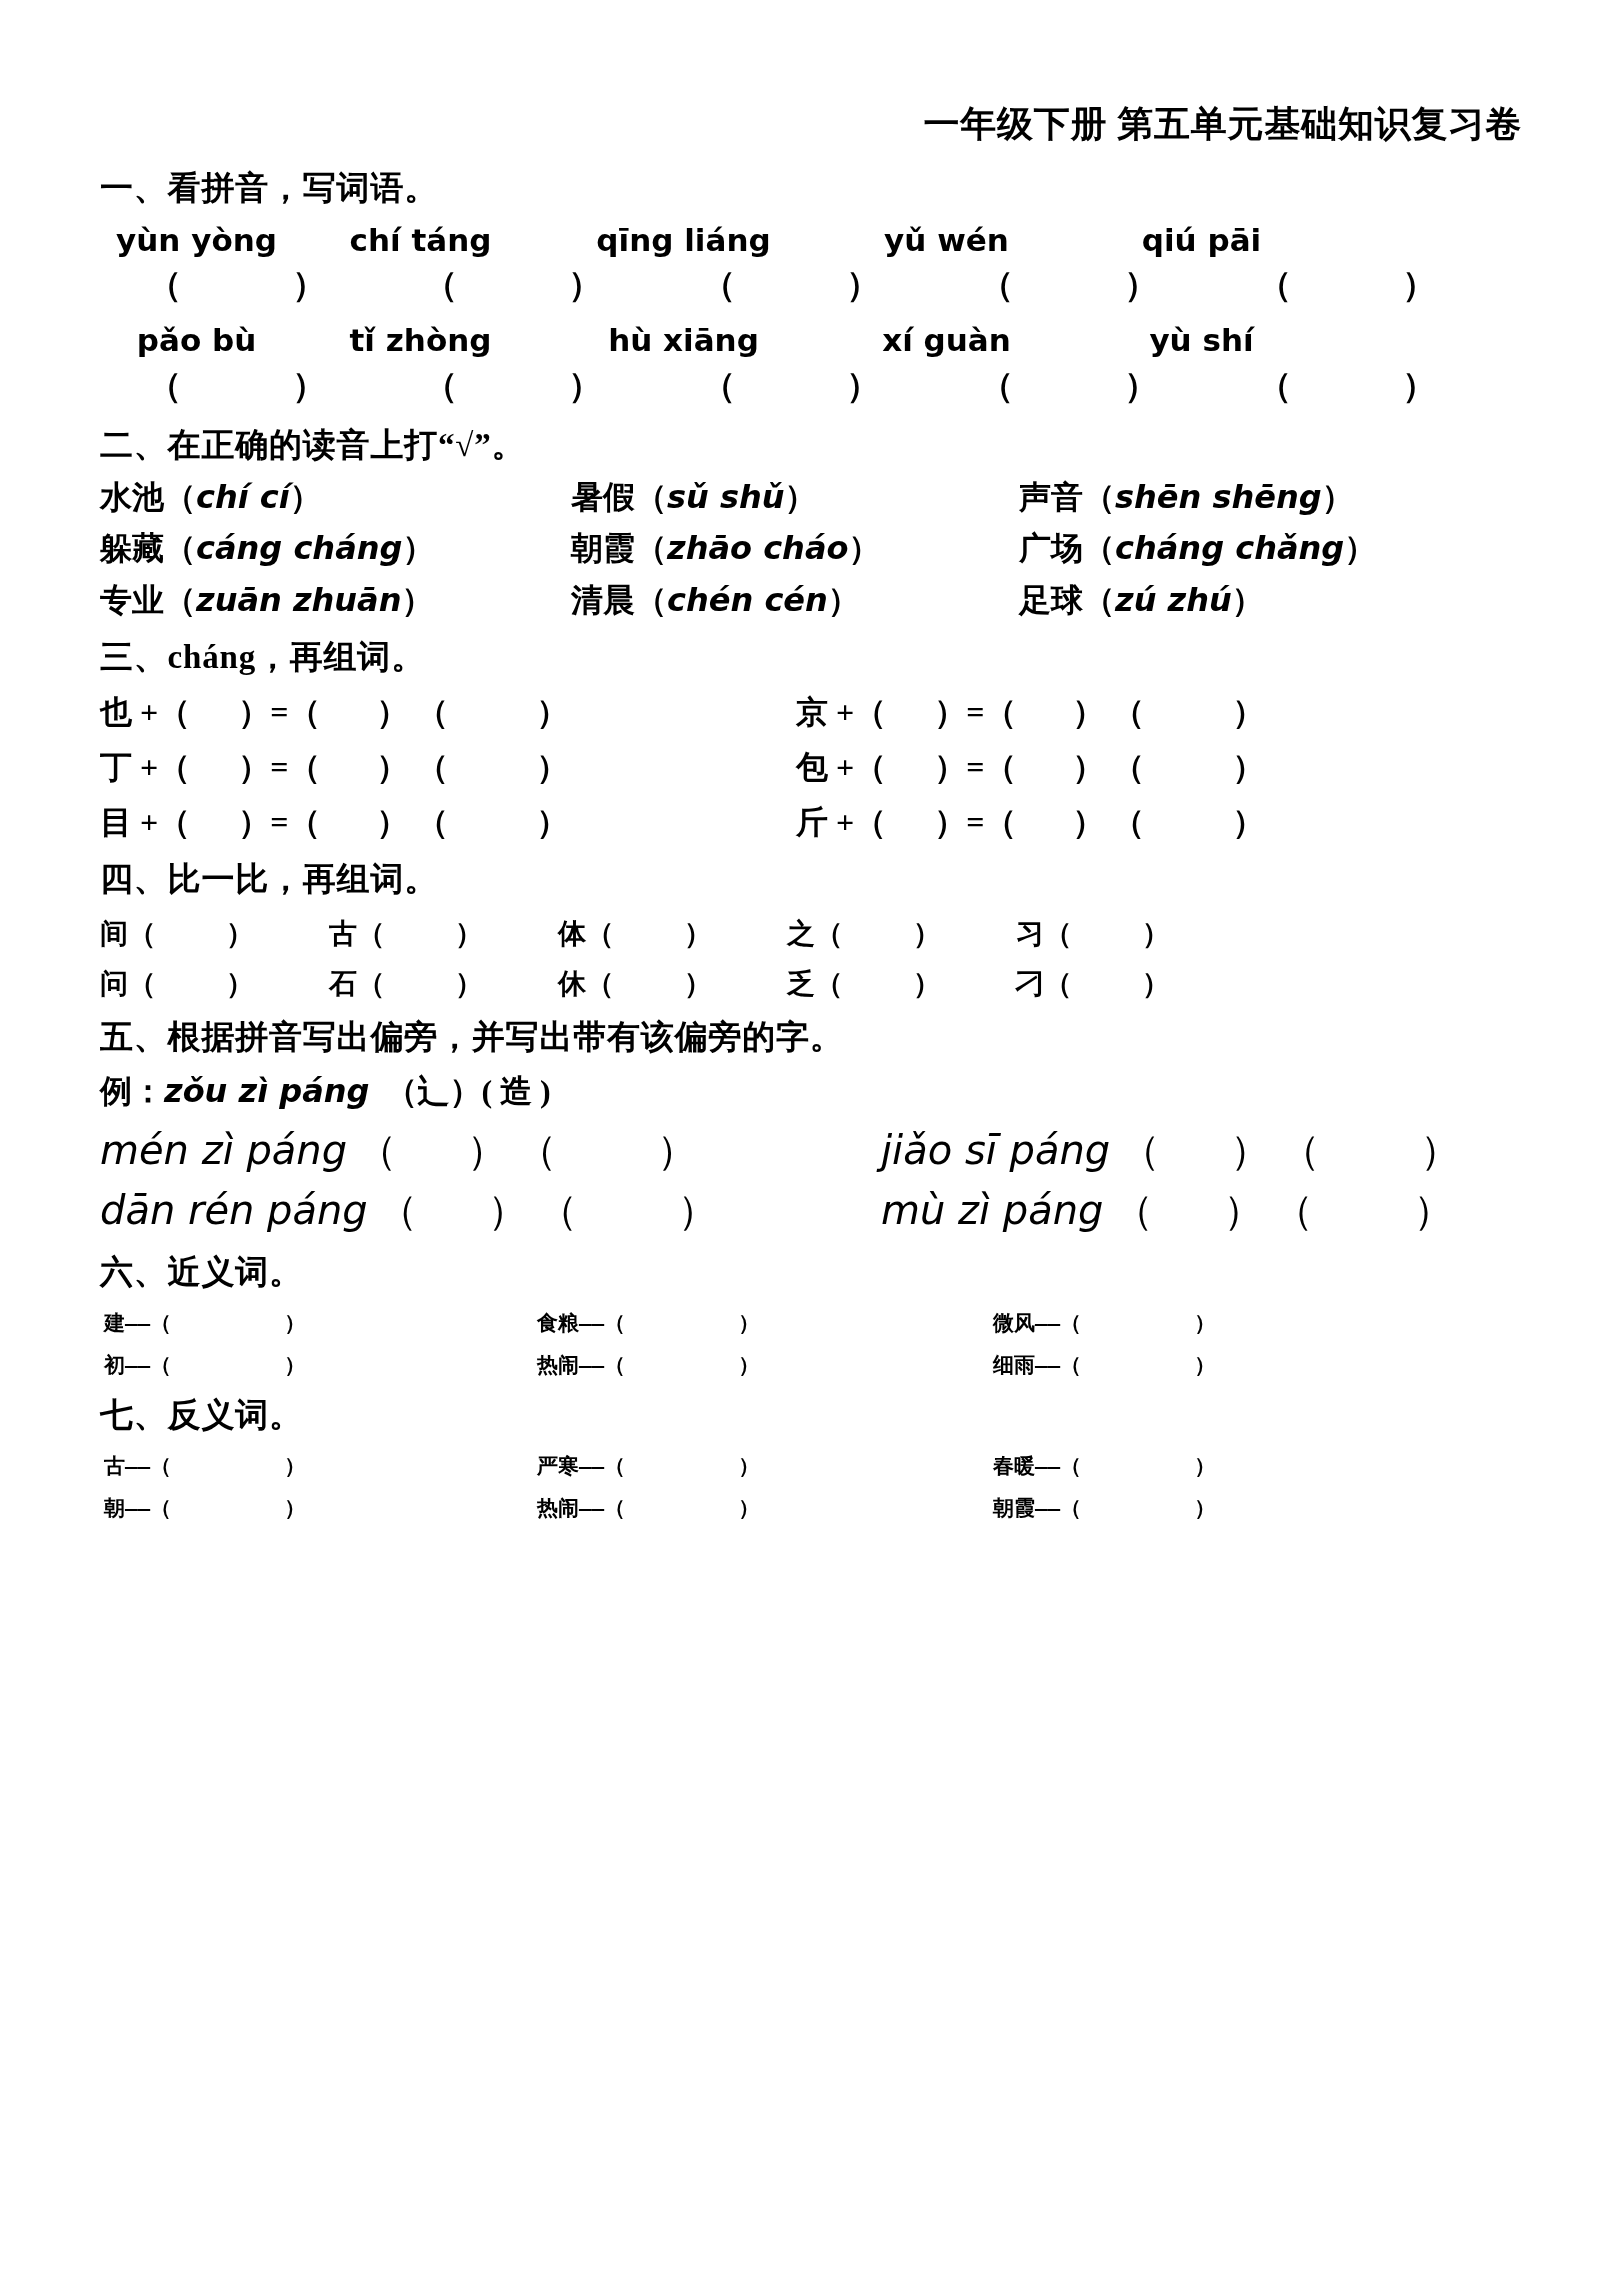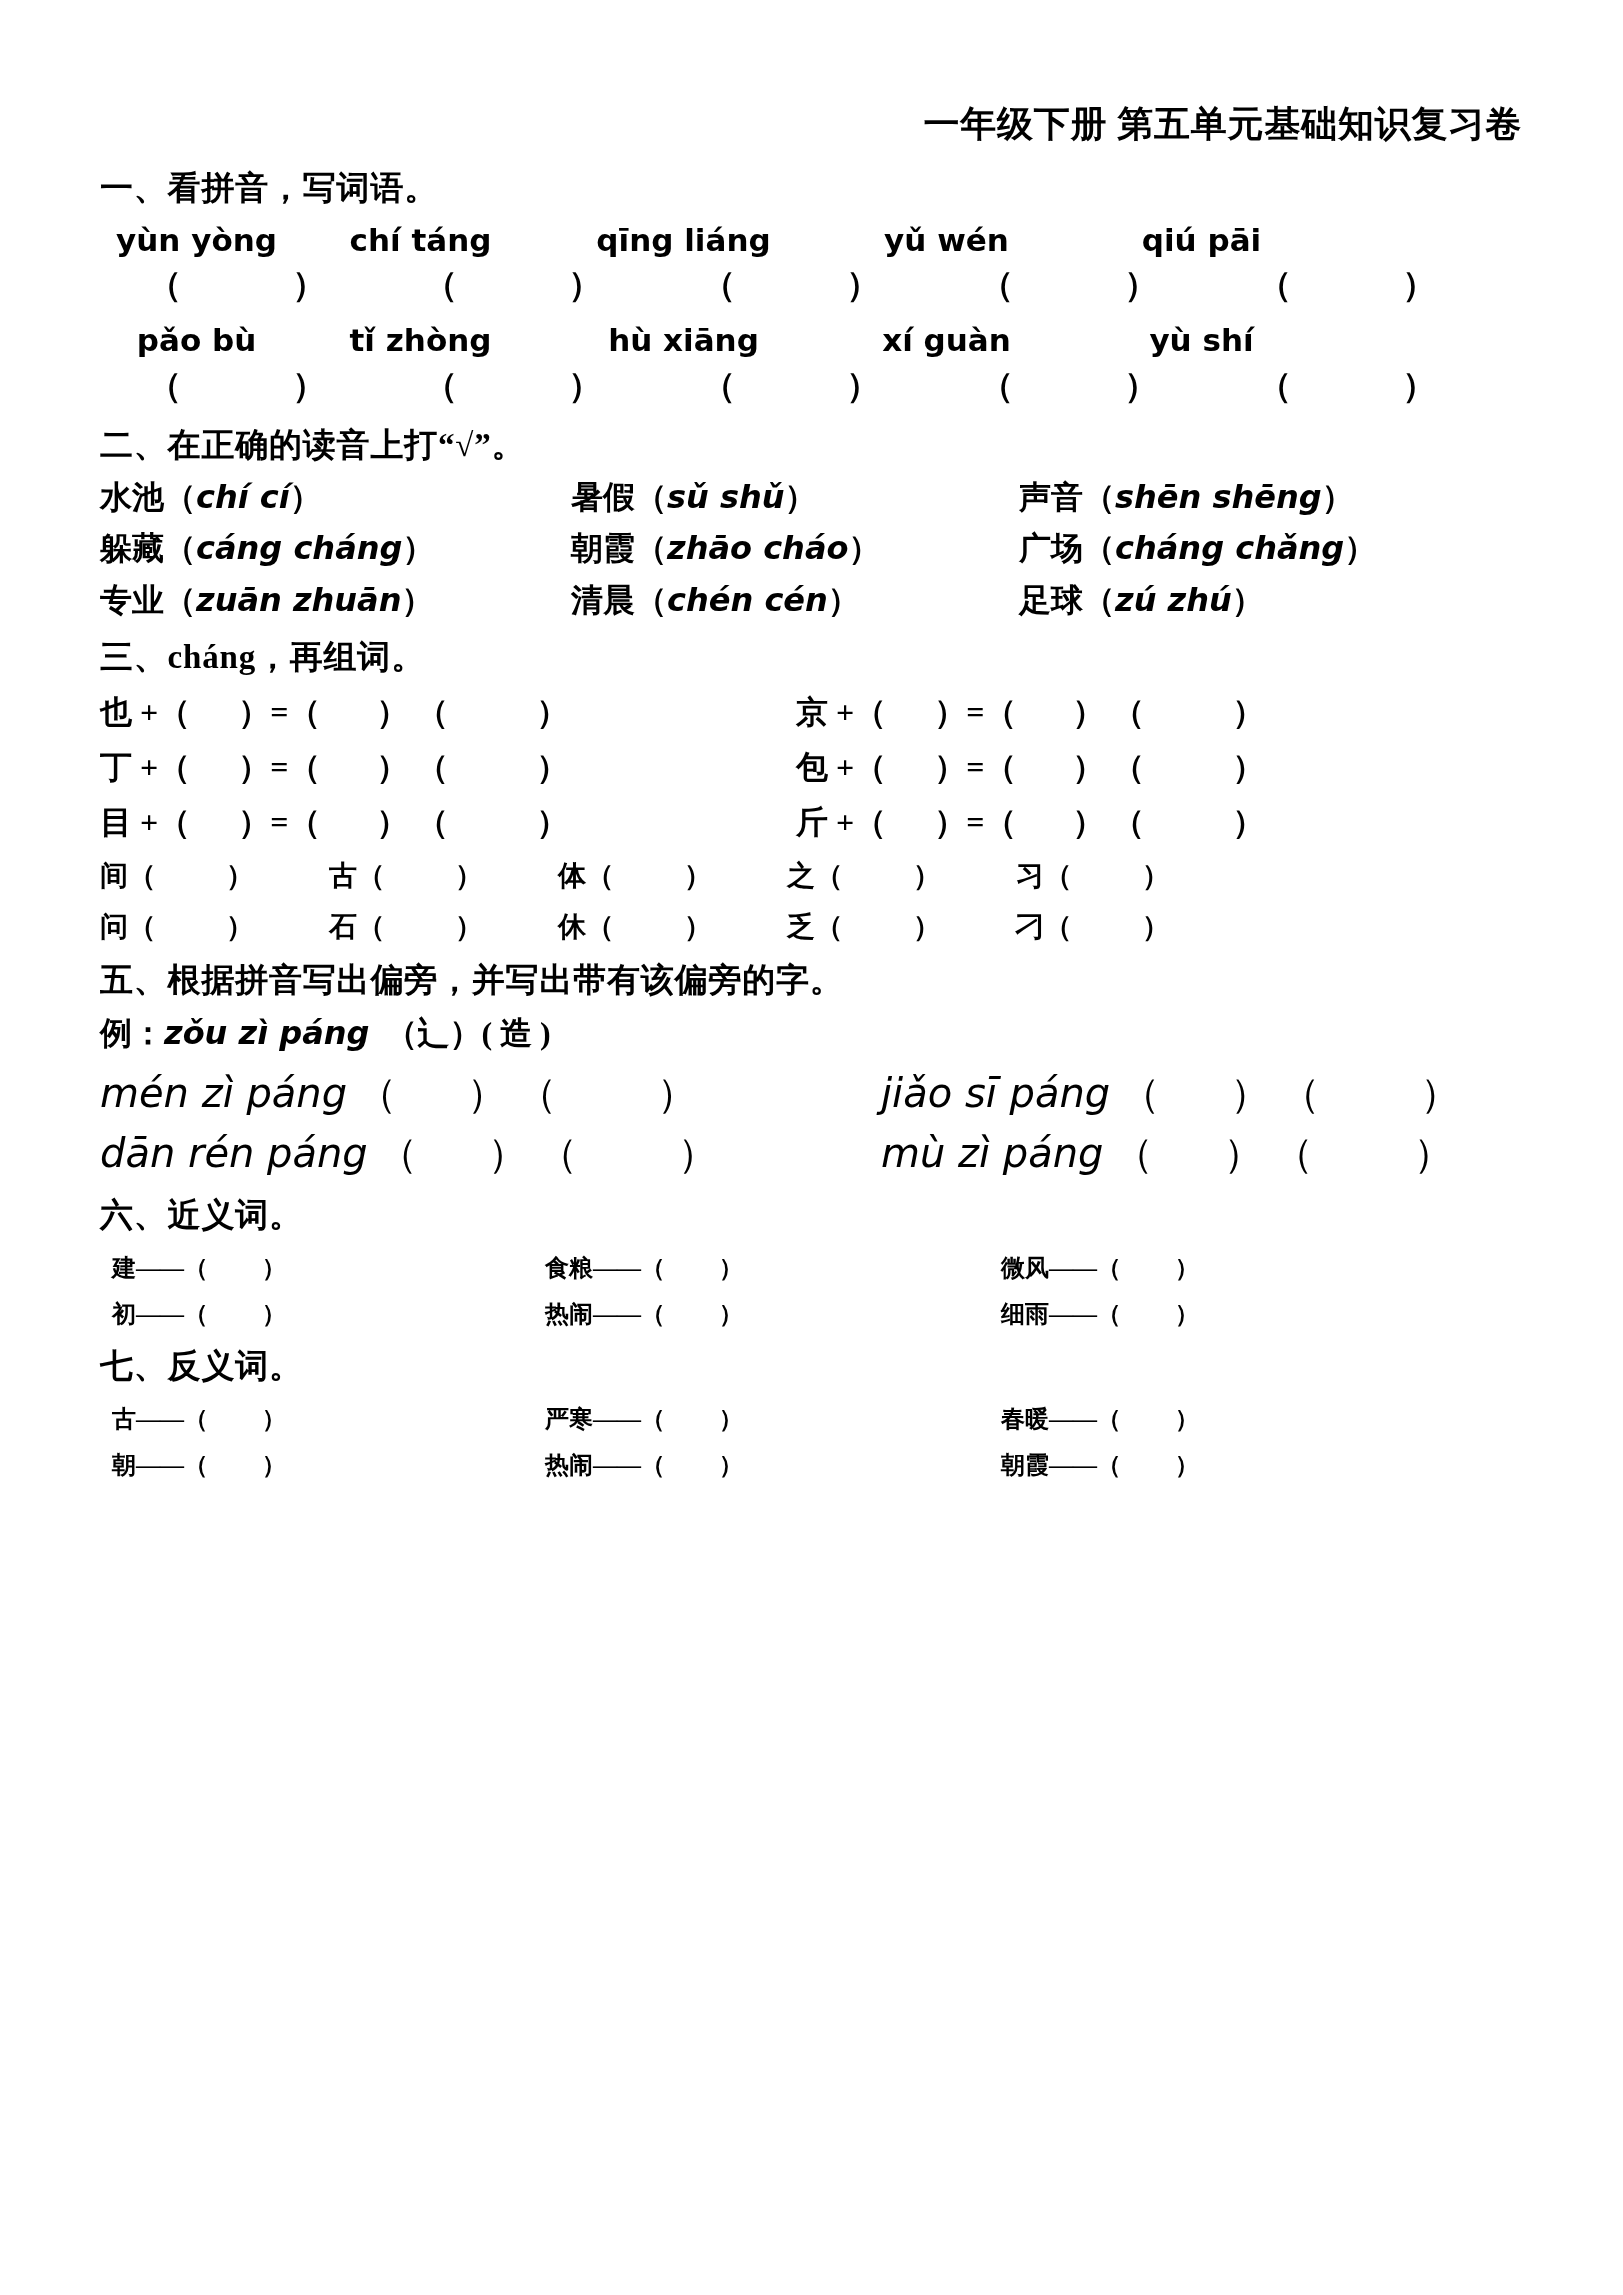--- a/index.html
+++ b/index.html
@@ -117,24 +117,24 @@
     font-family: "DejaVu Sans", sans-serif;
     font-style: italic;
     margin: 5px 0;
     white-space: nowrap;
   }
   .rad-row .brk {
     font-style: normal;
     font-family: "Liberation Serif", serif;
   }
   .syn-row {
-    font-size: 24px;
-    font-weight: bold;
-    font-family: Liberation Serif, serif;
-    margin: 14px 12px;
+    font-size: 21px;
+    font-weight: bold;
+    font-family: Liberation Mono, monospace;
+    margin: 14px 4px;
     white-space: nowrap;
   }
   .syn-row .item {
     display: inline-block;
   }
 </style>
 </head>
 <body>
 
 <div class="page">
@@ -181,20 +181,21 @@
     </div>
 
     <div class="add-row">
       <span class="col" style="width:696px"><span>丁</span> +（&nbsp;&nbsp;&nbsp;&nbsp;&nbsp;&nbsp;）=（&nbsp;&nbsp;&nbsp;&nbsp;&nbsp;&nbsp;&nbsp;）  （&nbsp;&nbsp;&nbsp;&nbsp;&nbsp;&nbsp;&nbsp;&nbsp;&nbsp;&nbsp;&nbsp;）</span><span class="col"><span>包</span> +（&nbsp;&nbsp;&nbsp;&nbsp;&nbsp;&nbsp;）=（&nbsp;&nbsp;&nbsp;&nbsp;&nbsp;&nbsp;&nbsp;）  （&nbsp;&nbsp;&nbsp;&nbsp;&nbsp;&nbsp;&nbsp;&nbsp;&nbsp;&nbsp;&nbsp;）</span>
     </div>
 
     <div class="add-row">
       <span class="col" style="width:696px"><span>目</span> +（&nbsp;&nbsp;&nbsp;&nbsp;&nbsp;&nbsp;）=（&nbsp;&nbsp;&nbsp;&nbsp;&nbsp;&nbsp;&nbsp;）  （&nbsp;&nbsp;&nbsp;&nbsp;&nbsp;&nbsp;&nbsp;&nbsp;&nbsp;&nbsp;&nbsp;）</span><span class="col"><span>斤</span> +（&nbsp;&nbsp;&nbsp;&nbsp;&nbsp;&nbsp;）=（&nbsp;&nbsp;&nbsp;&nbsp;&nbsp;&nbsp;&nbsp;）  （&nbsp;&nbsp;&nbsp;&nbsp;&nbsp;&nbsp;&nbsp;&nbsp;&nbsp;&nbsp;&nbsp;）</span>
     </div>
 
+    <div class="section-head">四、比一比，再组词。</div>
 
     <div class="cmp-row">
       <span class="item"><span>间</span>（&nbsp;&nbsp;&nbsp;&nbsp;&nbsp;&nbsp;&nbsp;&nbsp;&nbsp;&nbsp;）</span><span class="item"><span>古</span>（&nbsp;&nbsp;&nbsp;&nbsp;&nbsp;&nbsp;&nbsp;&nbsp;&nbsp;&nbsp;）</span><span class="item"><span>体</span>（&nbsp;&nbsp;&nbsp;&nbsp;&nbsp;&nbsp;&nbsp;&nbsp;&nbsp;&nbsp;）</span><span class="item"><span>之</span>（&nbsp;&nbsp;&nbsp;&nbsp;&nbsp;&nbsp;&nbsp;&nbsp;&nbsp;&nbsp;）</span><span class="item"><span>习</span>（&nbsp;&nbsp;&nbsp;&nbsp;&nbsp;&nbsp;&nbsp;&nbsp;&nbsp;&nbsp;）</span>
     </div>
 
     <div class="cmp-row">
       <span class="item"><span>问</span>（&nbsp;&nbsp;&nbsp;&nbsp;&nbsp;&nbsp;&nbsp;&nbsp;&nbsp;&nbsp;）</span><span class="item"><span>石</span>（&nbsp;&nbsp;&nbsp;&nbsp;&nbsp;&nbsp;&nbsp;&nbsp;&nbsp;&nbsp;）</span><span class="item"><span>休</span>（&nbsp;&nbsp;&nbsp;&nbsp;&nbsp;&nbsp;&nbsp;&nbsp;&nbsp;&nbsp;）</span><span class="item"><span>乏</span>（&nbsp;&nbsp;&nbsp;&nbsp;&nbsp;&nbsp;&nbsp;&nbsp;&nbsp;&nbsp;）</span><span class="item"><span>刁</span>（&nbsp;&nbsp;&nbsp;&nbsp;&nbsp;&nbsp;&nbsp;&nbsp;&nbsp;&nbsp;）</span>
     </div>
 
     <div class="section-head">五、根据拼音写出偏旁，并写出带有该偏旁的字。</div>

